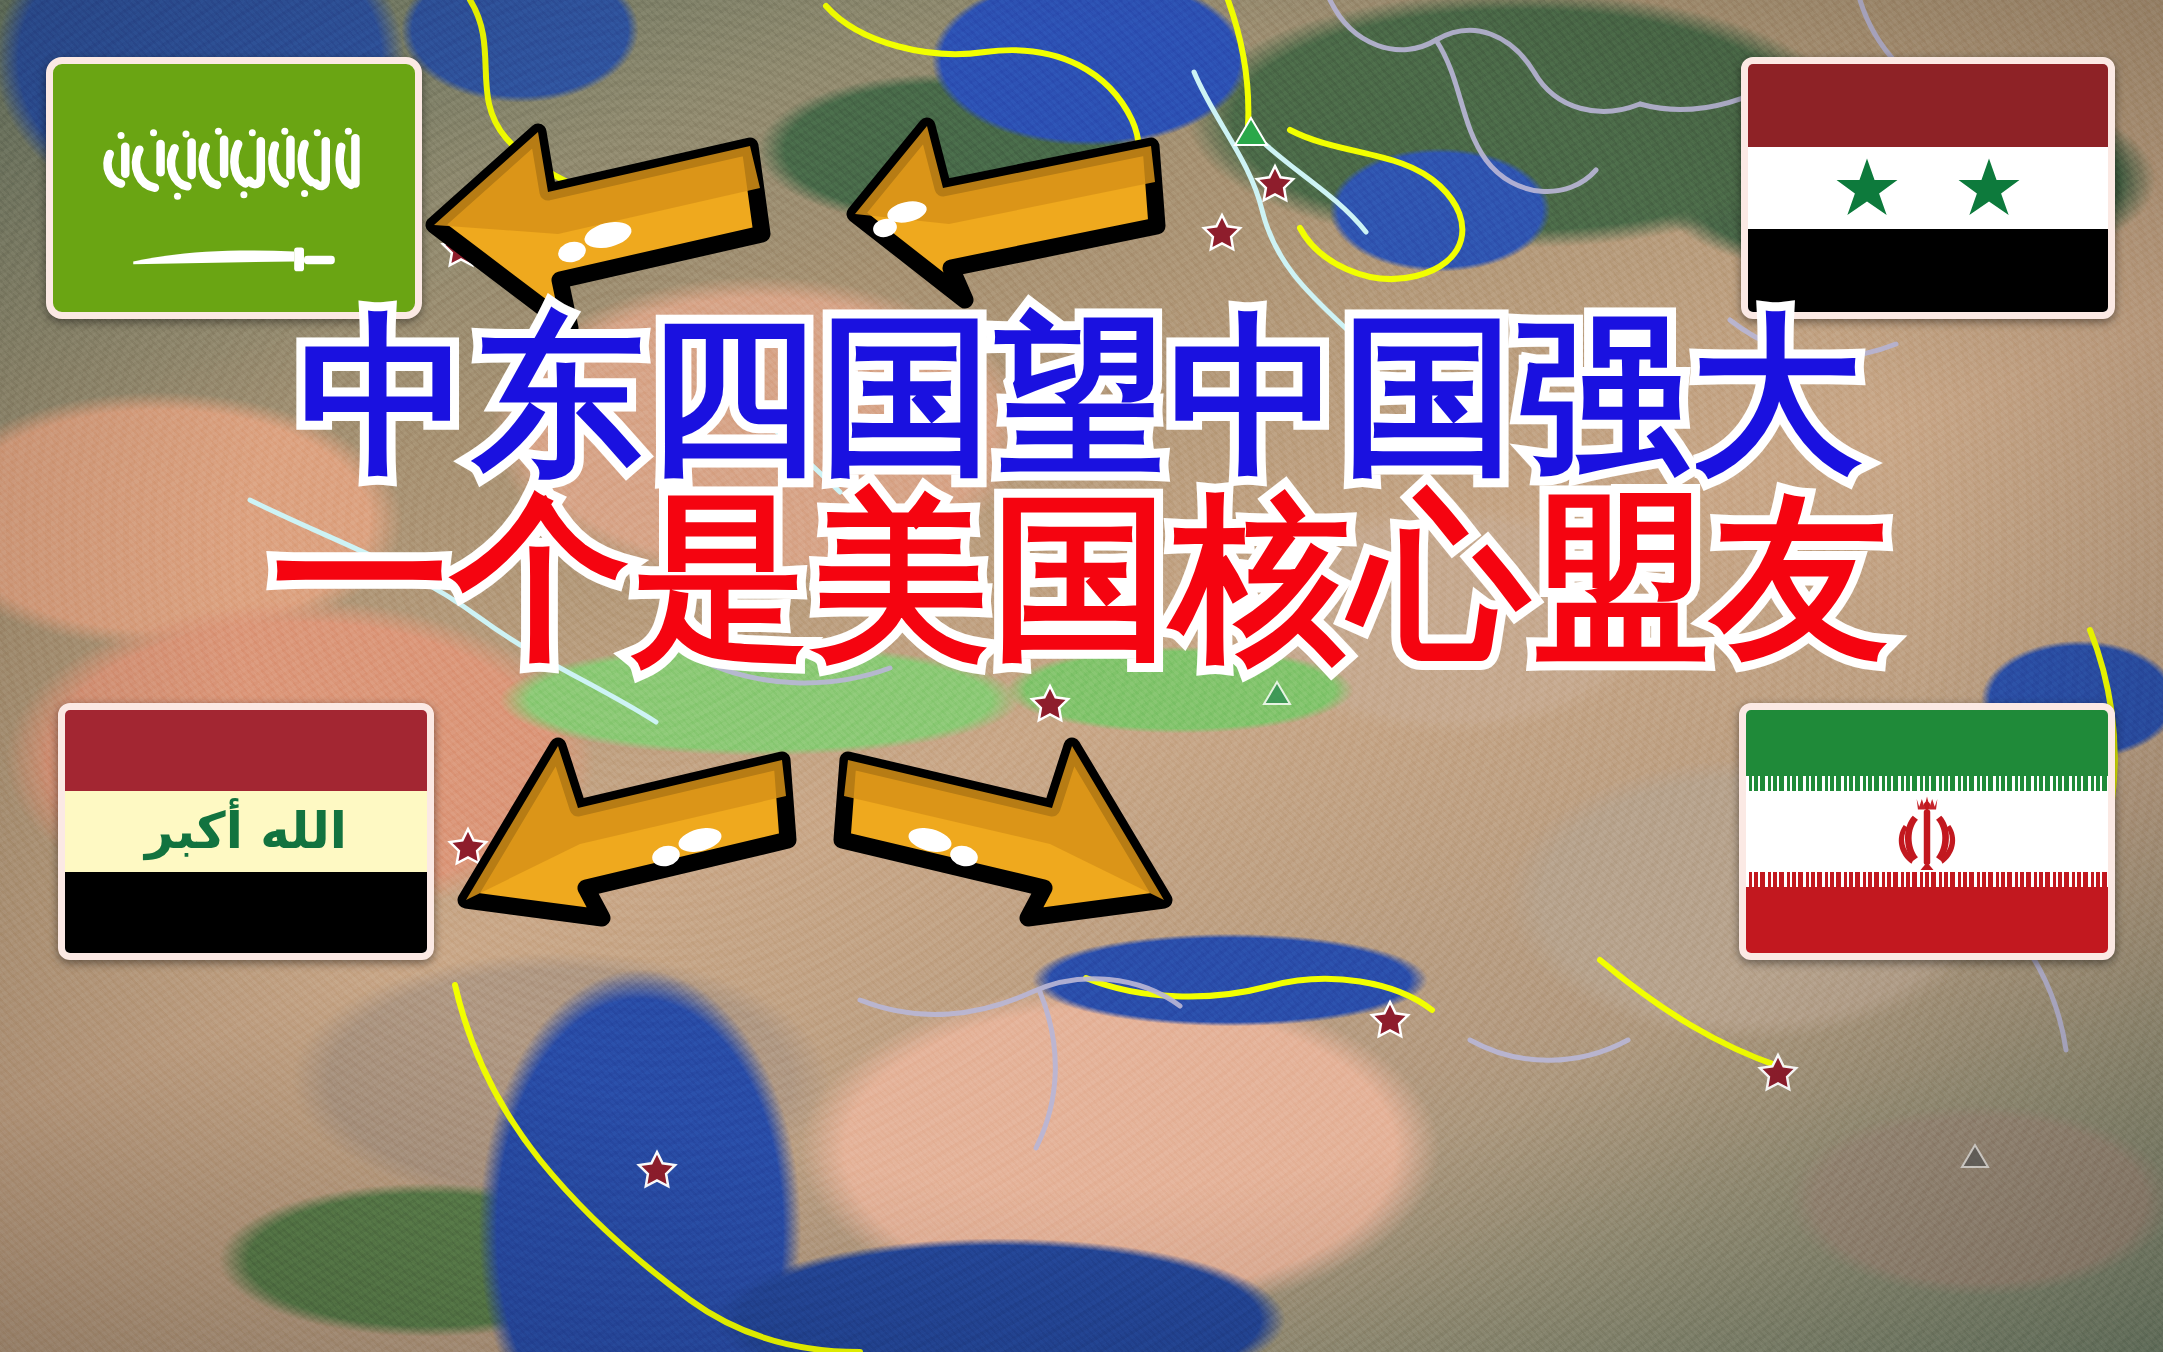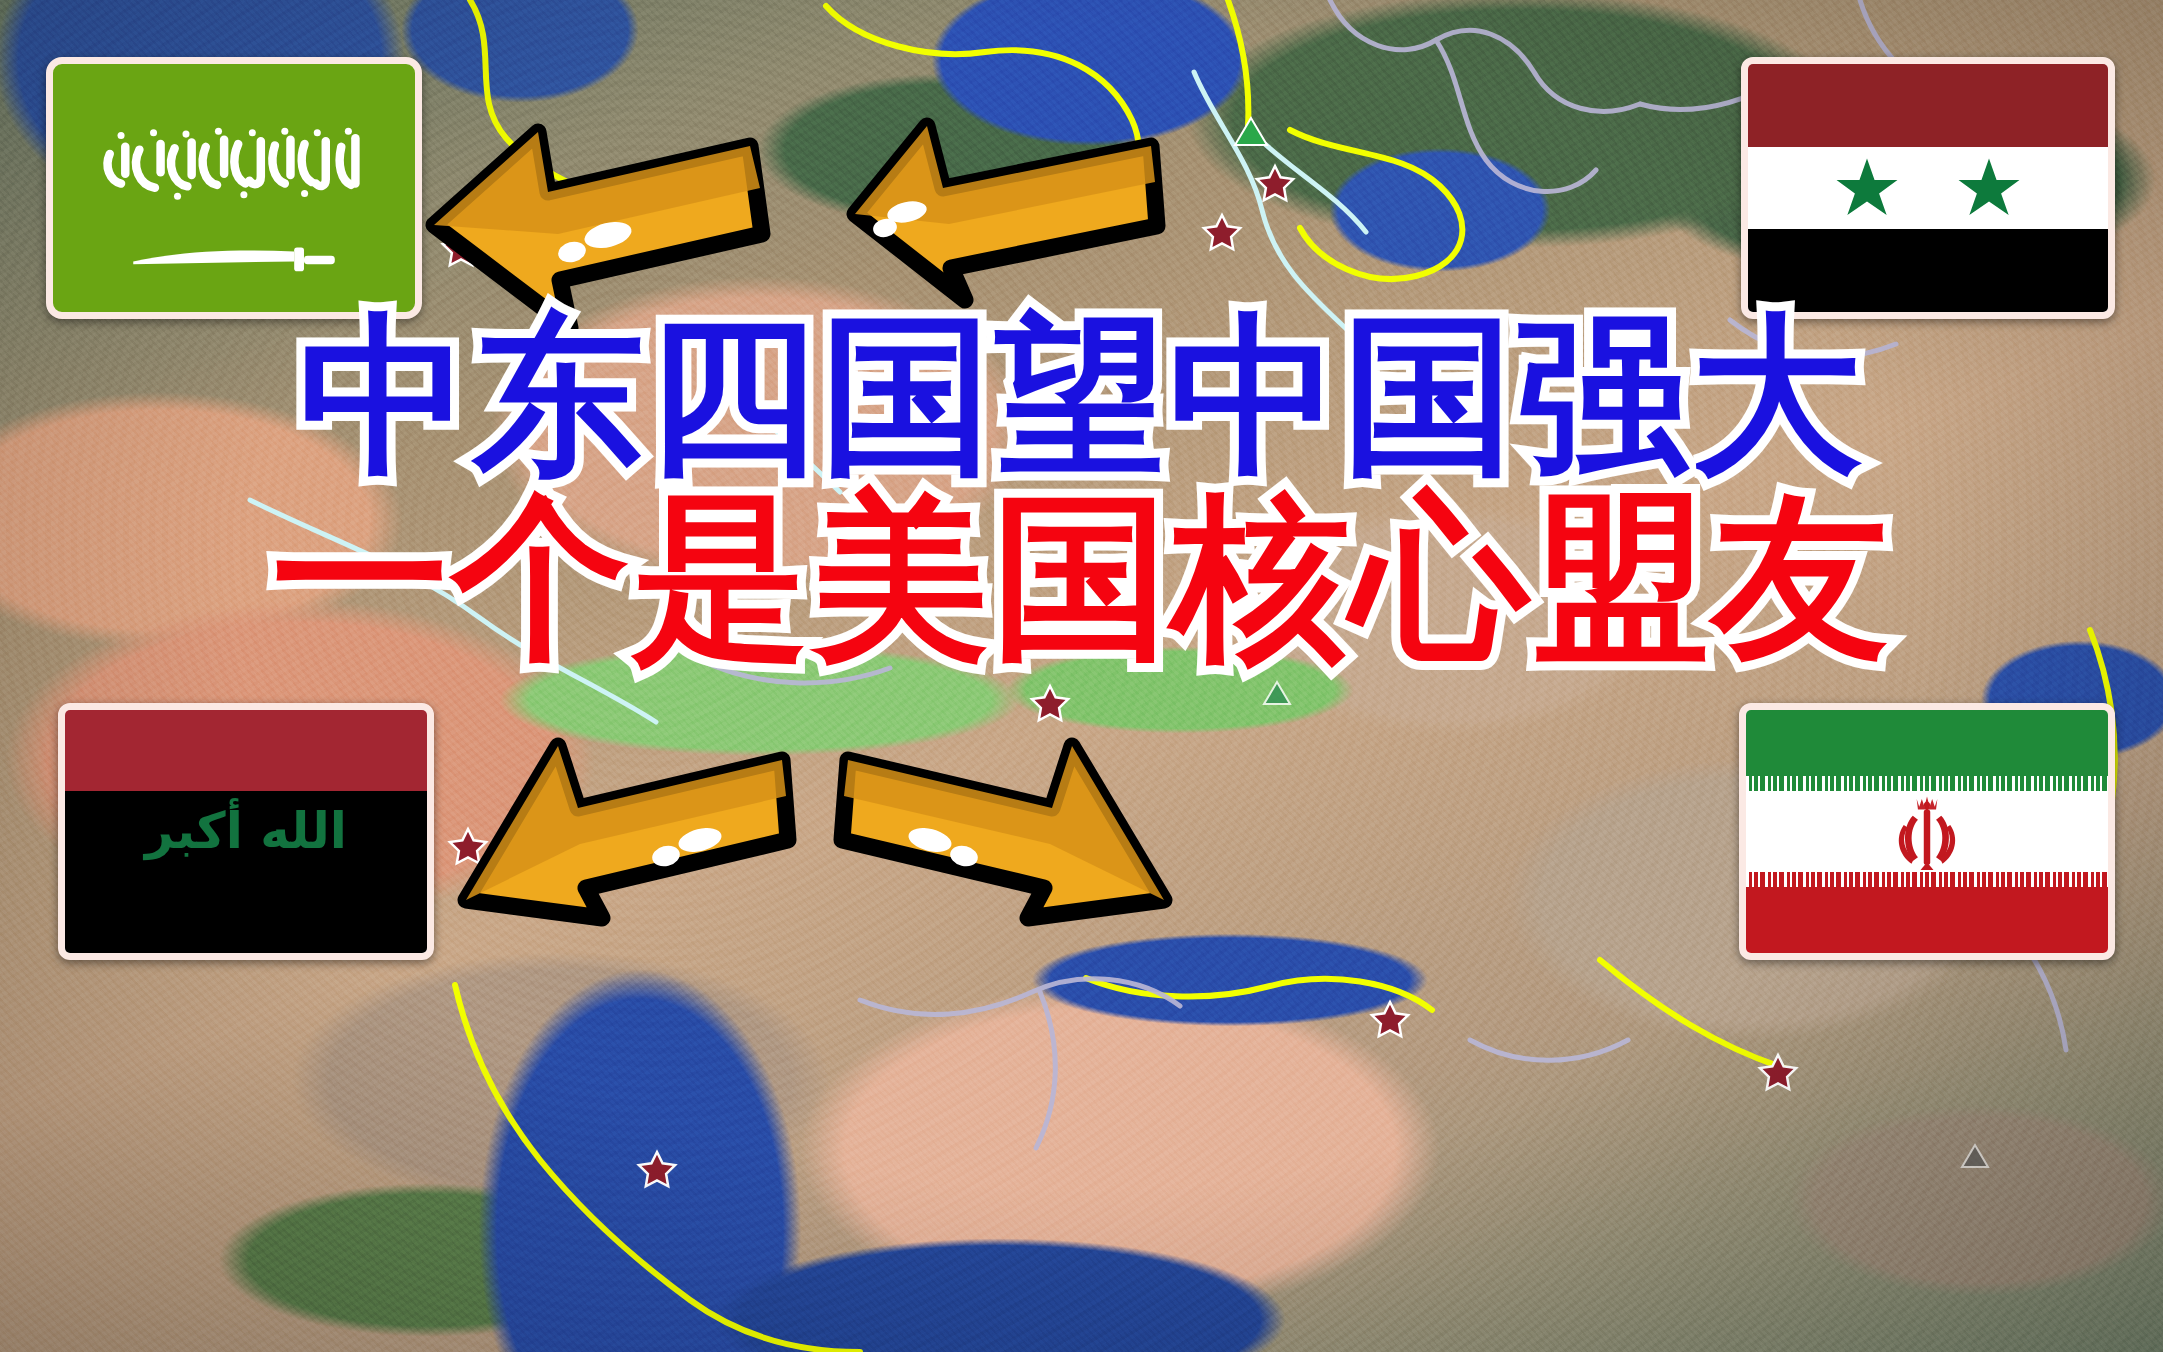--- a/index.html
+++ b/index.html
@@ -85,21 +85,21 @@
   
   #flag-syria{right:48px;top:57px;width:360px;height:248px;}
   #flag-syria .b1{height:33.4%;background:#8e2226;}
   #flag-syria .b2{height:33.2%;background:#ffffff;position:relative;display:flex;align-items:center;justify-content:space-around;padding:0 16%;box-sizing:border-box;}
   #flag-syria .b3{height:33.4%;background:#000000;}
   .star5{width:64px;height:64px;}
 
   
   #flag-iraq{left:58px;top:703px;width:362px;height:243px;}
   #flag-iraq .b1{height:33.4%;background:#a32632;}
-  #flag-iraq .b2{height:33.2%;background:#000000;display:flex;align-items:center;justify-content:center;}
+  #flag-iraq .b2{height:33.2%;background:#fef9c3;display:flex;align-items:center;justify-content:center;}
   #flag-iraq .b3{height:33.4%;background:#000000;}
   .takbir{
     color:#12733f;font-family:"DejaVu Sans",sans-serif;
     font-size:50px;line-height:1;font-weight:700;direction:rtl;
     letter-spacing:-1px;white-space:nowrap;
   }
 
   
   #flag-iran{right:48px;top:703px;width:362px;height:243px;}
   #flag-iran .b1{height:33.4%;background:#1f8a39;}

